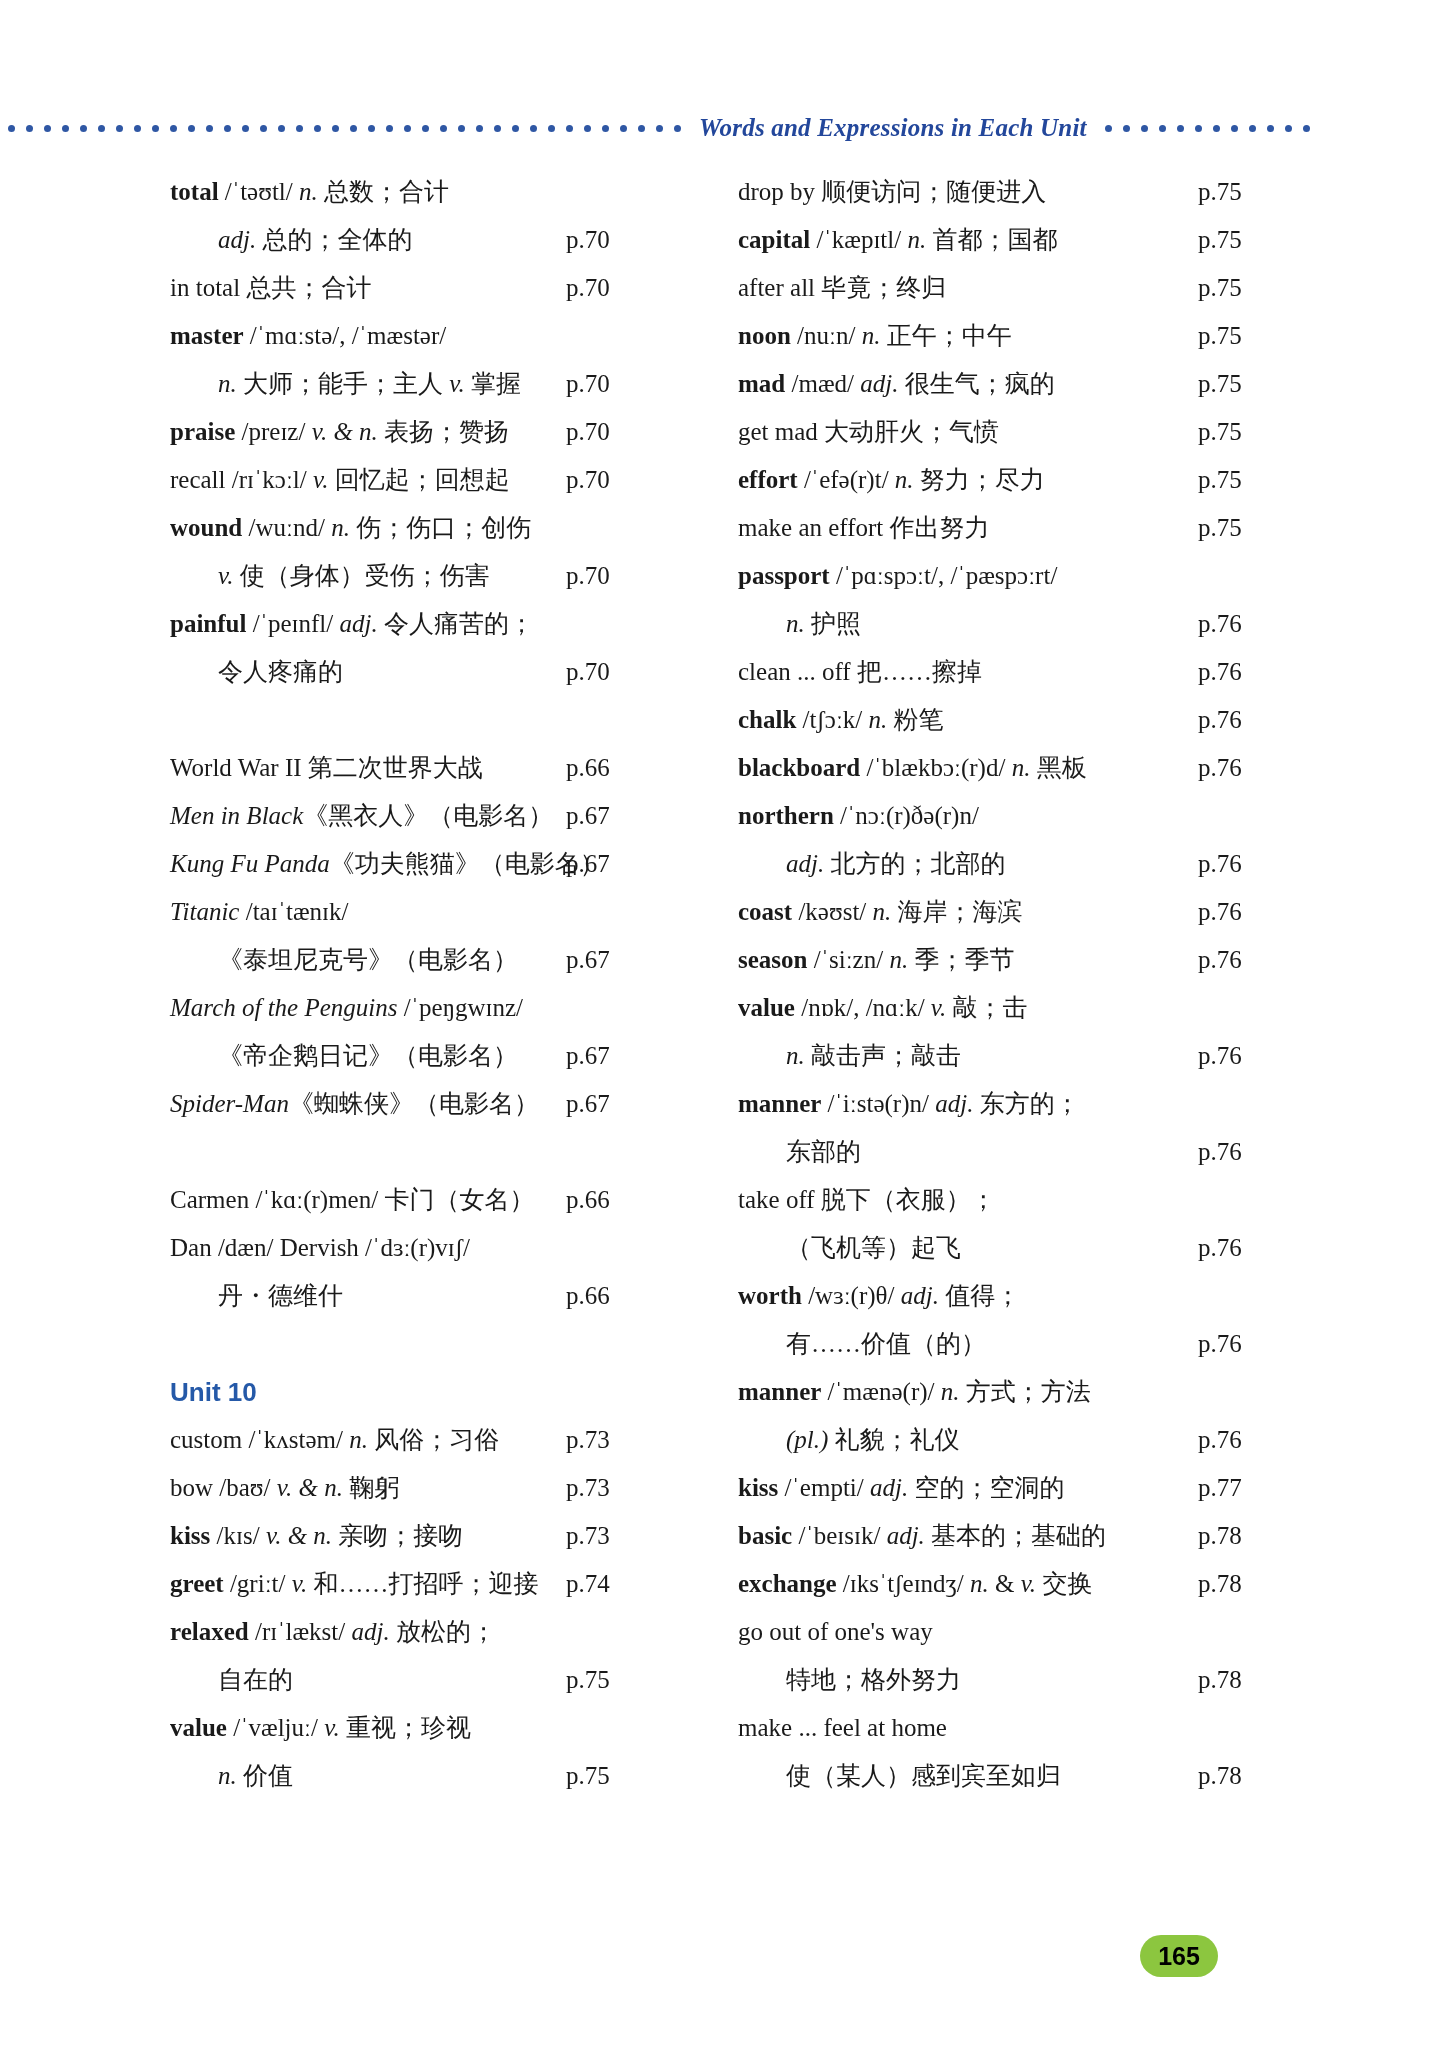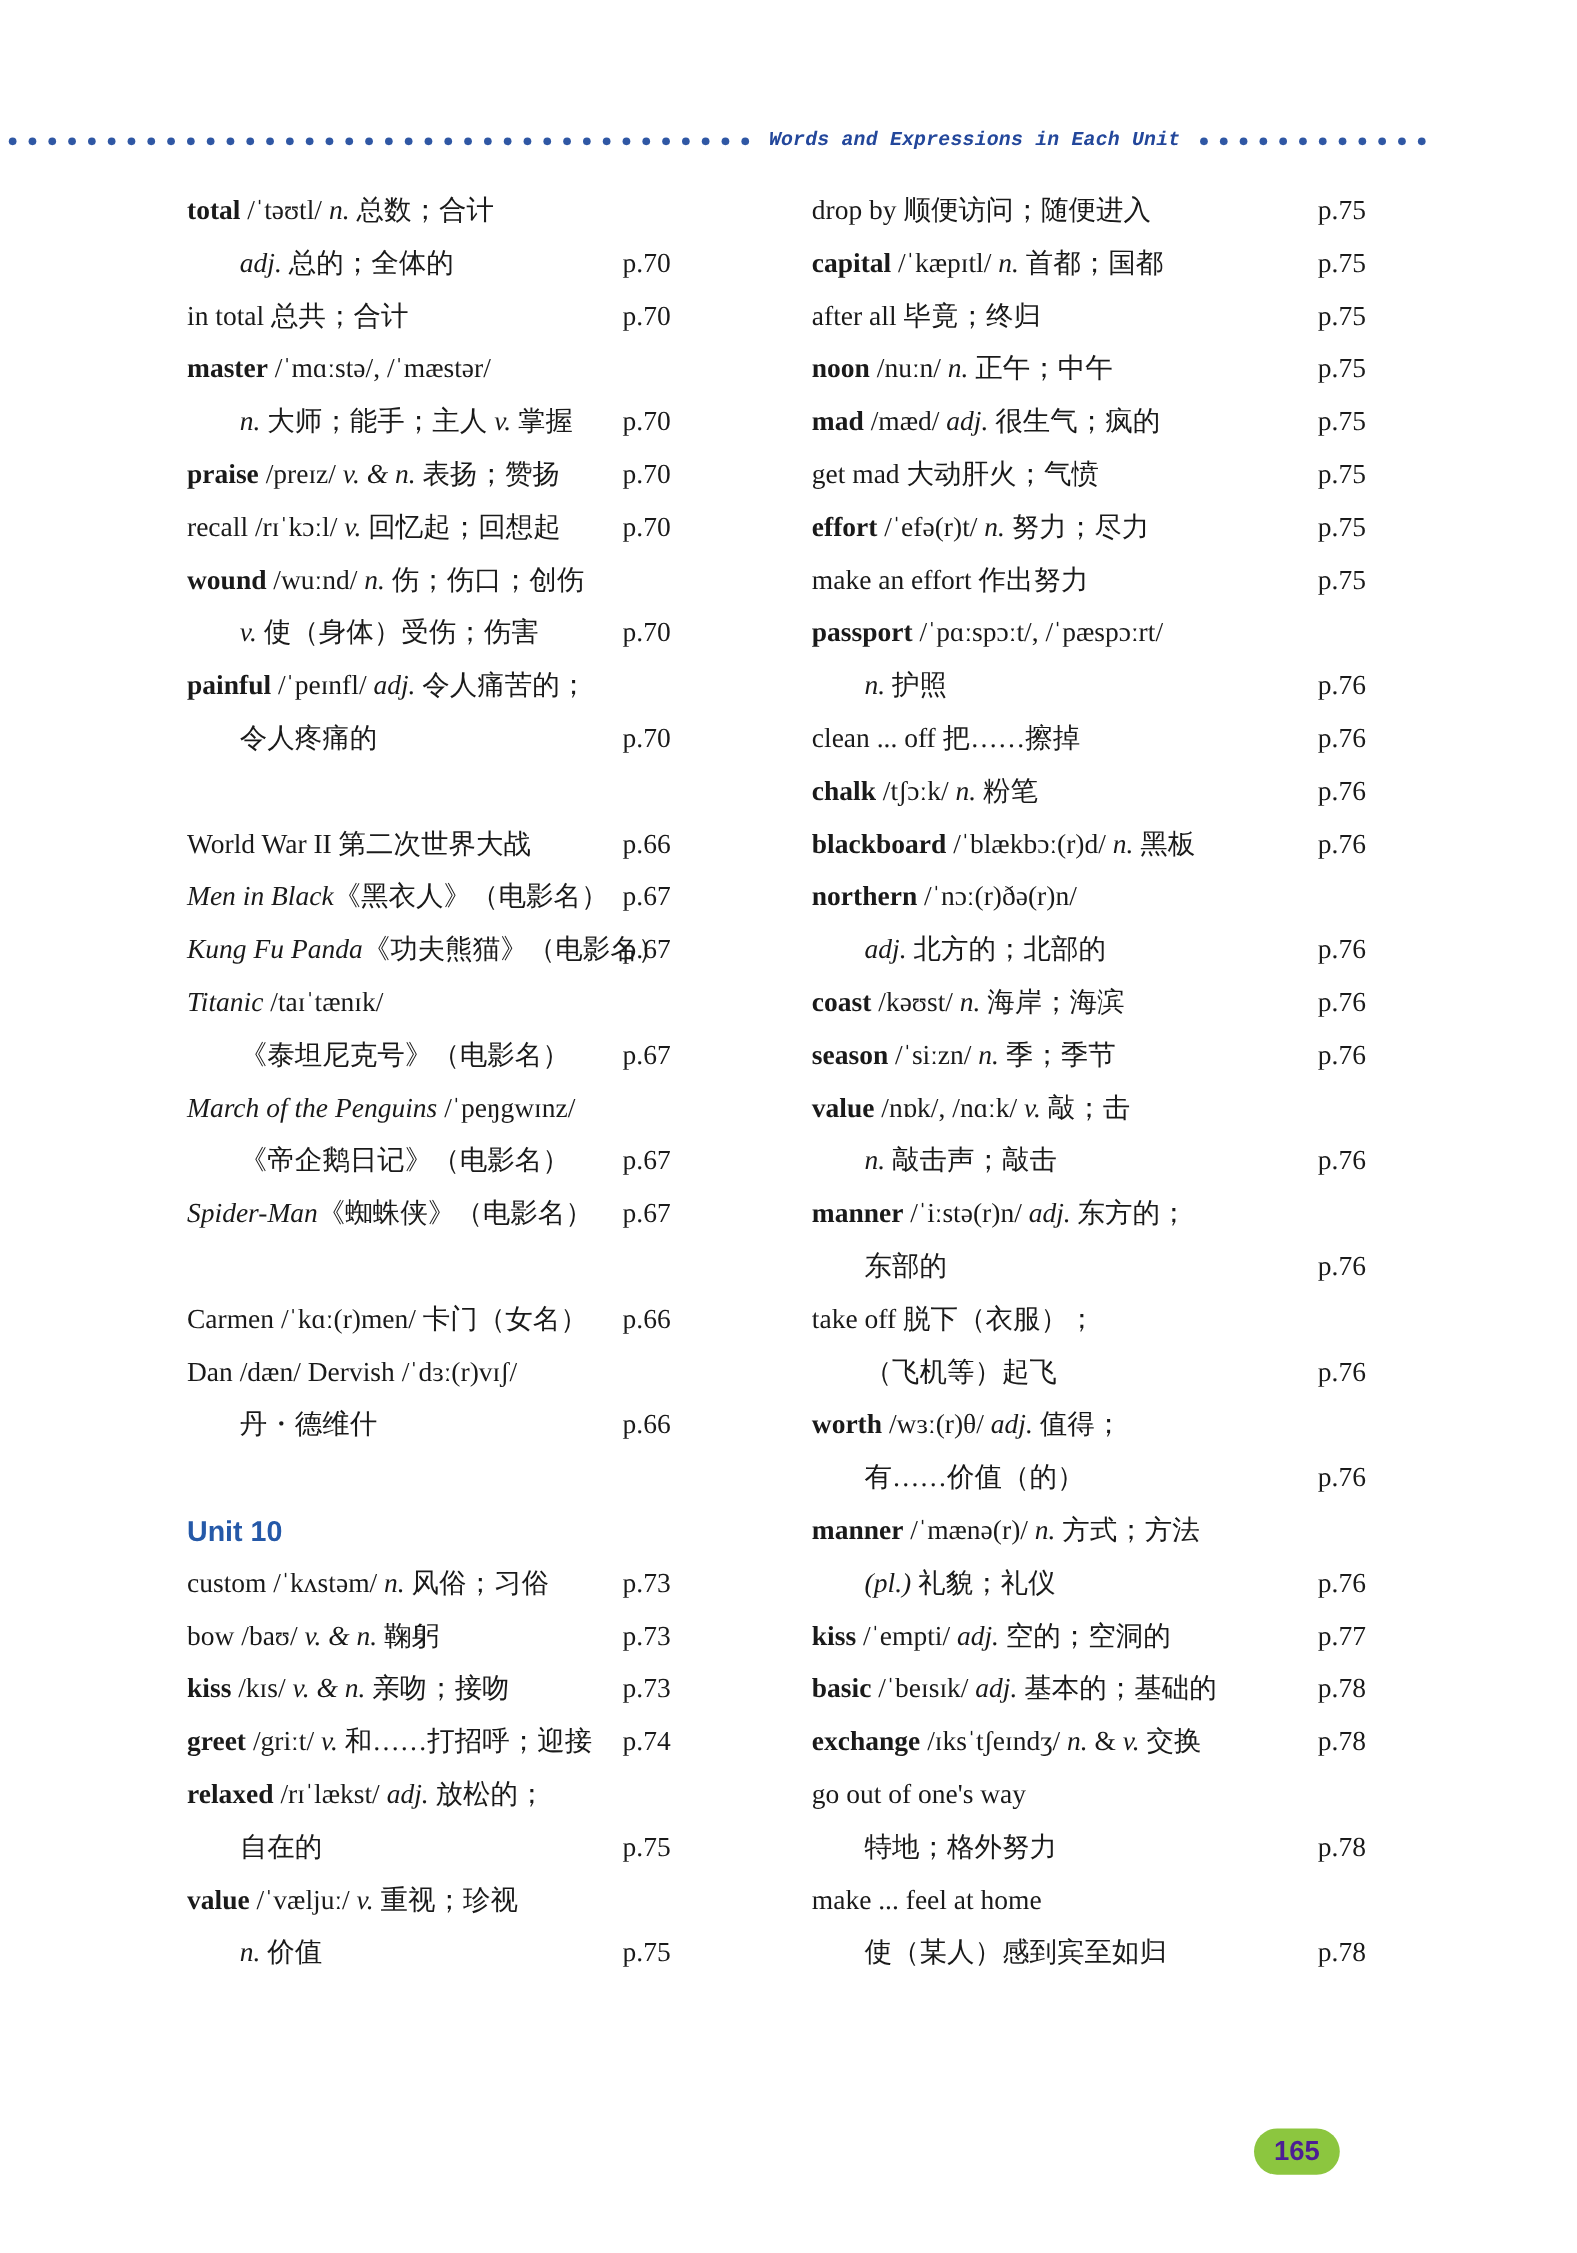--- a/index.html
+++ b/index.html
@@ -36,24 +36,24 @@
   .dots-right { margin-left: 18px; }
   .dot {
     width: 7px;
     height: 7px;
     border-radius: 50%;
     background: #2f57a4;
     flex: none;
   }
   .header-title {
     margin-left: 18px;
-    font-family: Liberation Mono, monospace;
+    font-family: Liberation Serif, serif;
     font-weight: bold;
     font-style: italic;
-    font-size: 18px;
+    font-size: 25px;
     color: #23479b;
     white-space: nowrap;
     letter-spacing: 0.2px;
   }
 
   
   .columns {
     position: absolute;
     top: 168px;
     left: 0;
@@ -105,21 +105,21 @@
 
   
   .page-badge {
     position: absolute;
     left: 1140px;
     top: 1935px;
     width: 78px;
     height: 42px;
     border-radius: 21px;
     background: #8cc63f;
-    color: #4c1d95;
+    color: #000000;
     font-family: "Liberation Sans", sans-serif;
     font-weight: bold;
     font-size: 25px;
     display: flex;
     align-items: center;
     justify-content: center;
   }
 </style>
 </head>
 <body>

